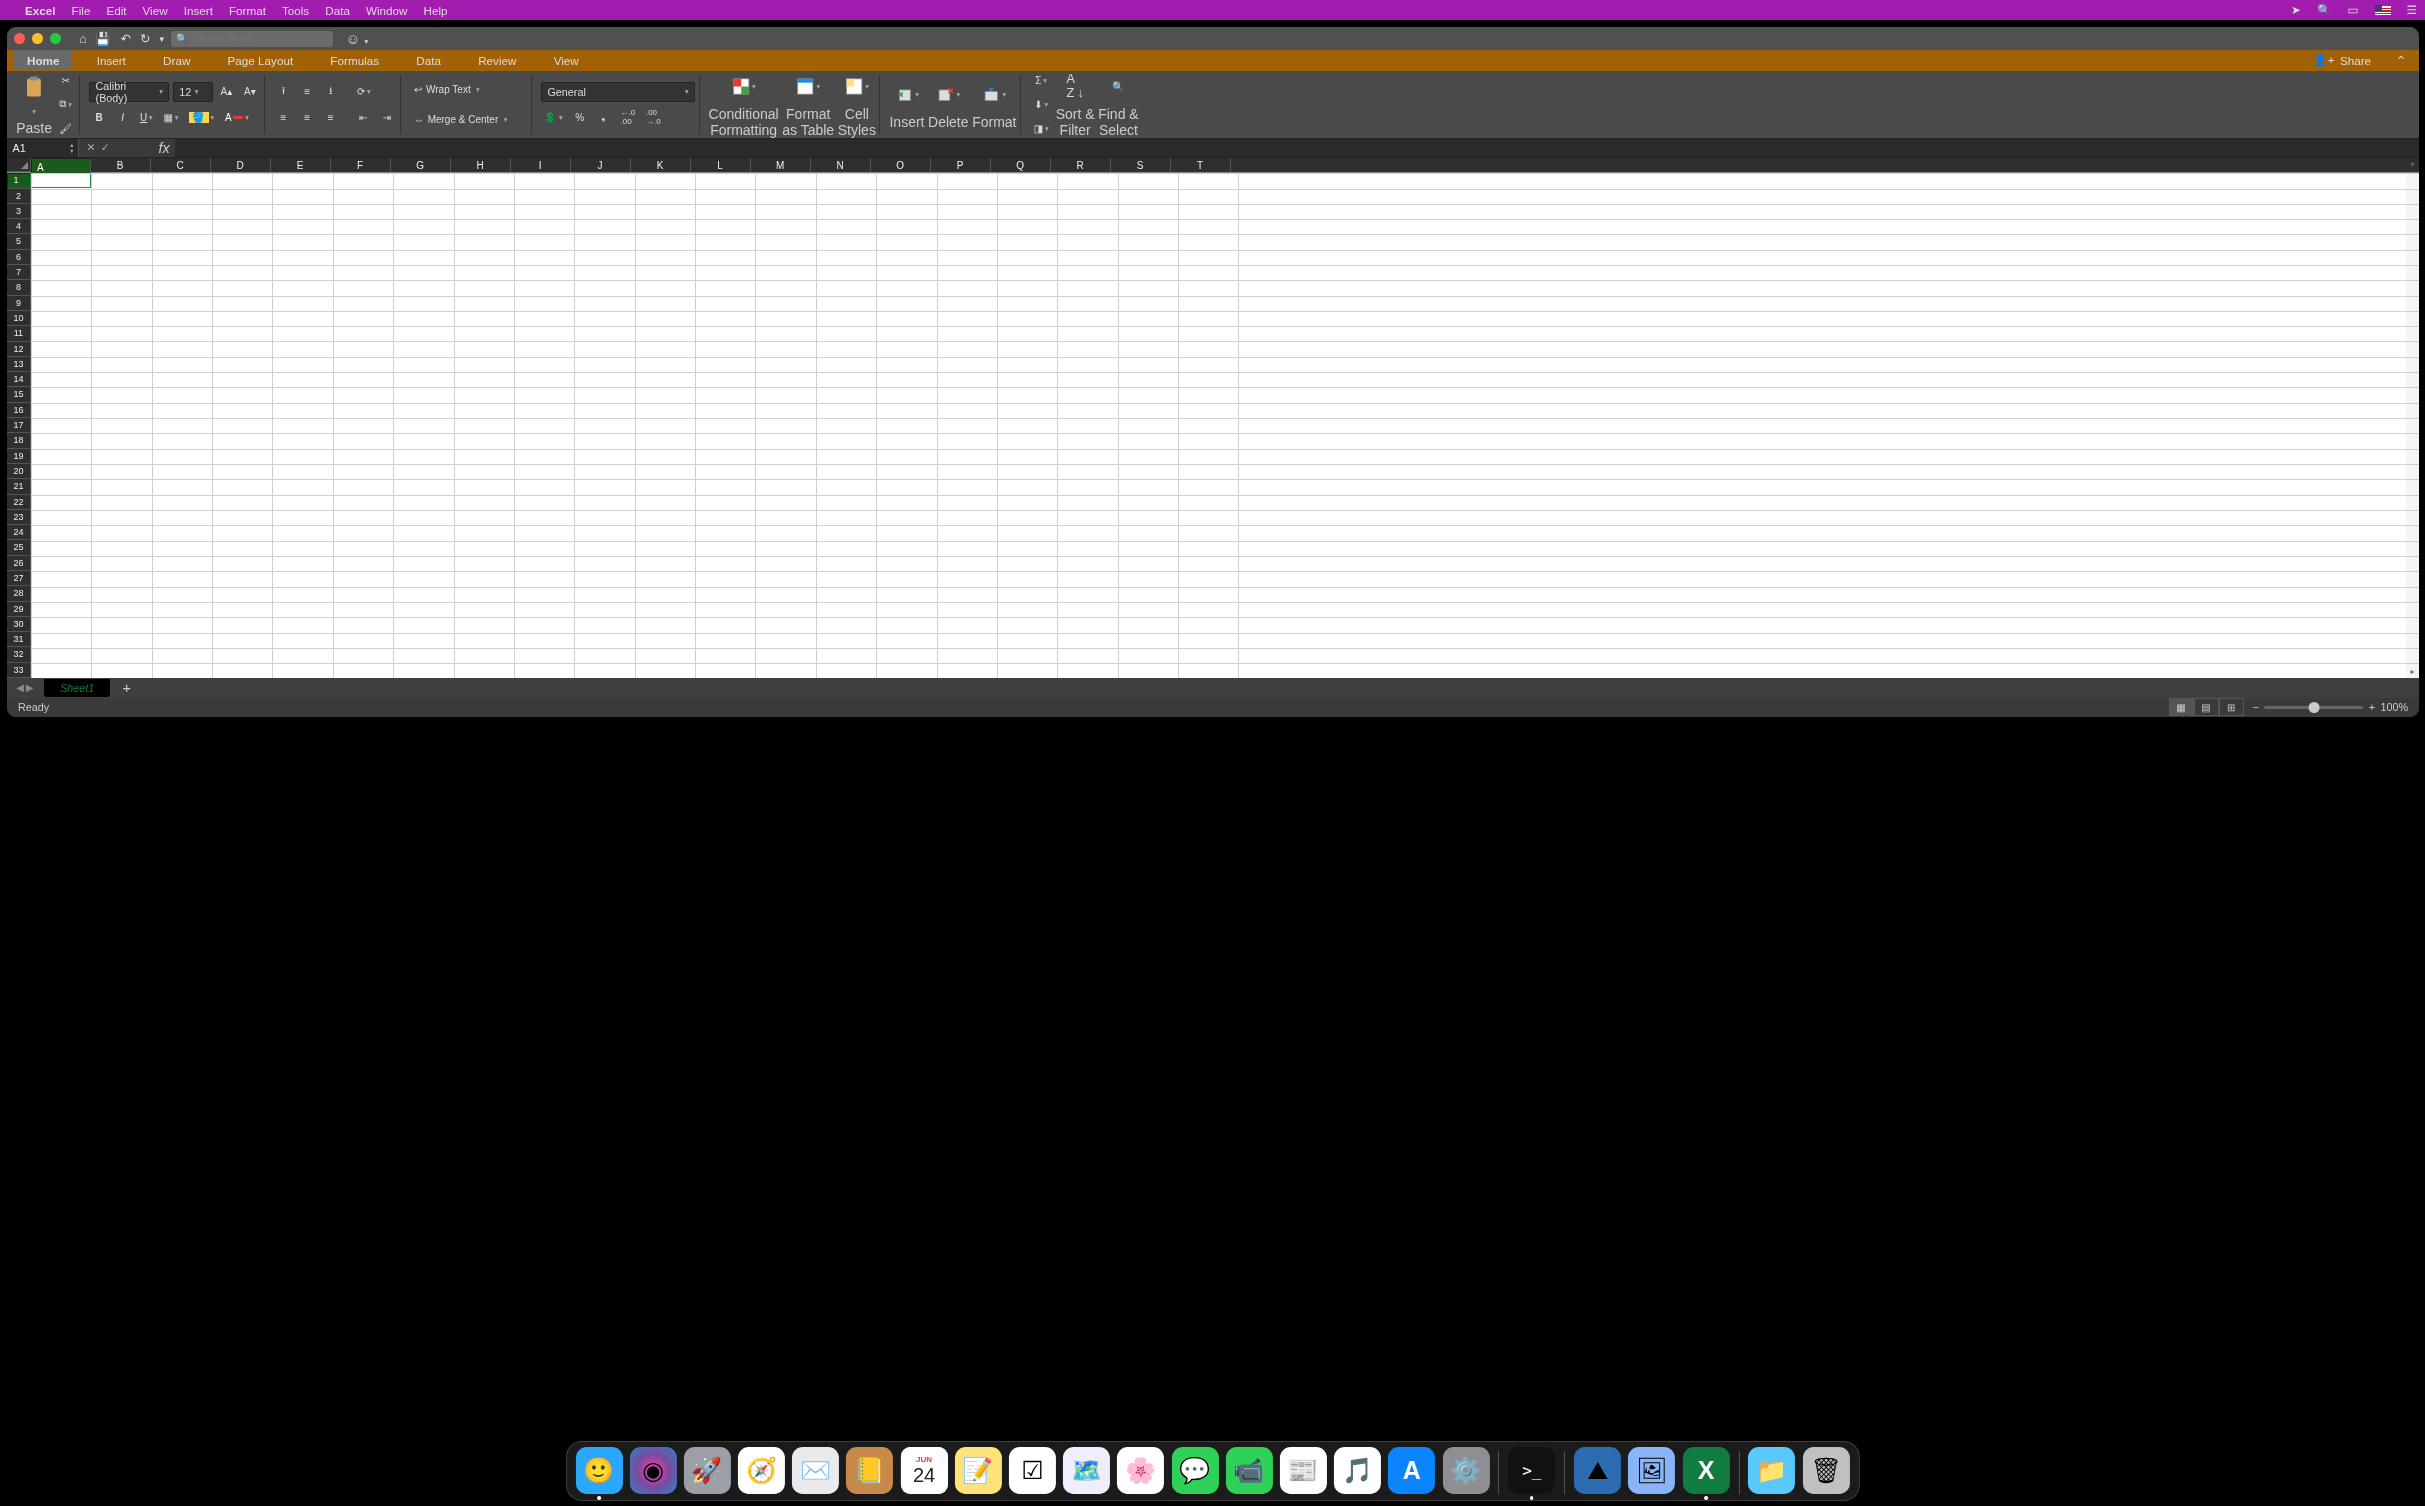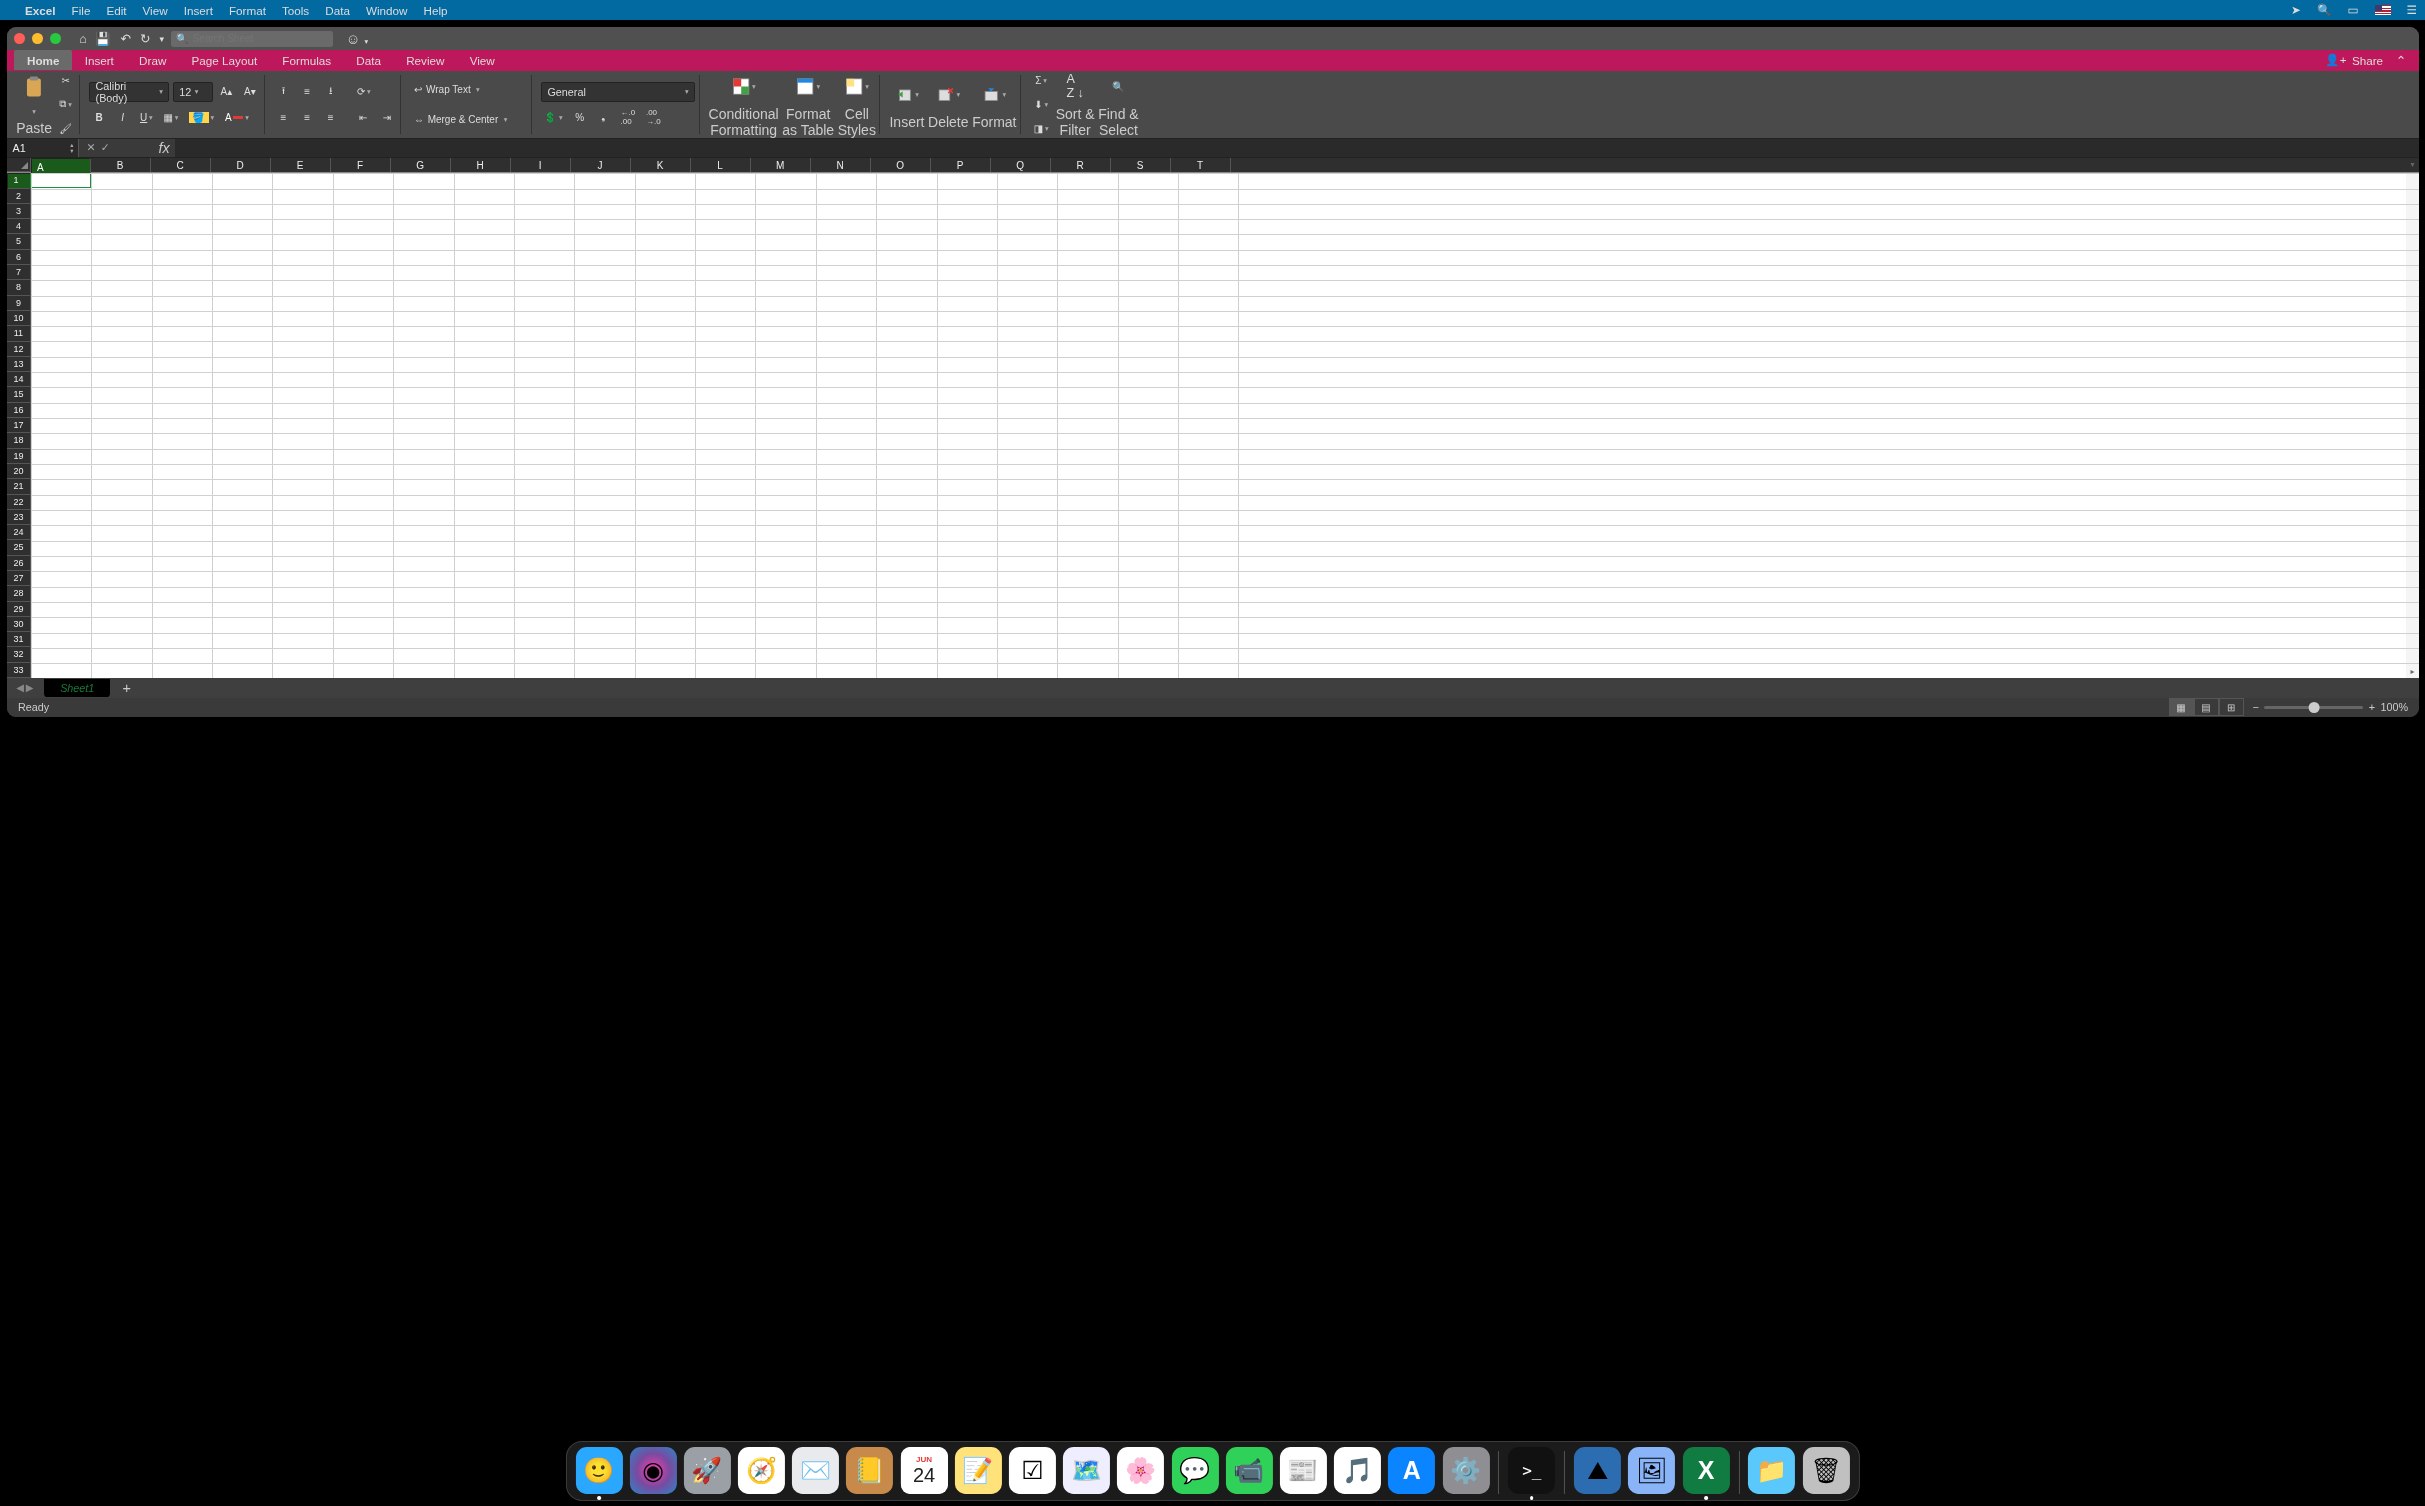--- a/index.html
+++ b/index.html
@@ -1,19 +1,19 @@
 <!DOCTYPE html>
 <html style="font-size:14.4px"><head>
 <meta charset="utf-8">
 <style>
 * { margin: 0; padding: 0; box-sizing: border-box; font-family: -apple-system, "Helvetica Neue", Arial, sans-serif; user-select: none; }
 html, body { width: 2426px; height: 1507px; background: #000; overflow: hidden; }
 
 
-.mac-menubar { height: 20px; background: #0369a1; display: flex; align-items: center; padding: 0 9px; color: #ddd; font-size: 11.7px; gap: 16px; }
+.mac-menubar { height: 20px; background: #a21caf; display: flex; align-items: center; padding: 0 9px; color: #ddd; font-size: 11.7px; gap: 16px; }
 .mac-menubar .apple-logo { font-size: 13.5px; }
 .mac-menubar .bold { font-weight: 600; }
 .mac-menubar .spacer { flex: 1; }
 .mac-menubar .right-icons { display: flex; gap: 16px; align-items: center; }
 .mac-menubar .flag { width: 16px; height: 10.8px; background: linear-gradient(to bottom,#b22234 0 8%,#fff 8% 16%,#b22234 16% 24%,#fff 24% 32%,#b22234 32% 40%,#fff 40% 48%,#b22234 48% 56%,#fff 56% 64%,#b22234 64% 72%,#fff 72% 80%,#b22234 80% 88%,#fff 88% 100%); position: relative; }
 .mac-menubar .flag::before { content:""; position:absolute; top:0; left:0; width:7.2px; height:6.3px; background:#3c3b6e; }
 
 
 .excel-window { margin: 7.2px; border-radius: 9px; overflow: hidden; background: #3a3a3a; height: 690px; display: flex; flex-direction: column; }
 
@@ -22,21 +22,21 @@
 .traffic { display: flex; gap: 7.2px; }
 .traffic span { width: 10.8px; height: 10.8px; border-radius: 50%; display:inline-block; }
 .tl-close { background:#ff5f57; } .tl-min { background:#febc2e; } .tl-max { background:#28c840; }
 .titlebar .qat { display:flex; gap:9px; margin-left:10.8px; align-items:center; color:#ddd; font-size:12.6px;}
 .titlebar .title { flex:1; text-align:center; color:#eee; font-size:11.7px; }
 .titlebar .search { width:162px; height:16px; background:#6a6a6a; border-radius:2.7px; display:flex; align-items:center; padding:0 5.4px; color:#bbb; font-size:10px; gap:3.6px;}
 .titlebar .search input { background:transparent; border:none; color:#eee; font-size:10px; width:100%; outline:none;}
 .titlebar .smiley { color:#ddd; font-size:14.4px; padding:0 5.4px; }
 
 
-.ribbon-tabs { height: 23.4px; background: #be185d; display:flex; align-items:center; padding:0 7.2px; gap: 0; color:#ddd; font-size:11.7px;}
+.ribbon-tabs { height: 23.4px; background: #a16207; display:flex; align-items:center; padding:0 7.2px; gap: 12px; color:#ddd; font-size:11.7px;}
 .ribbon-tabs .tab { padding: 3.6px 12.6px; cursor:pointer; }
 .ribbon-tabs .tab.active { background:#6a6a6a; border-radius:1.8px 1.8px 0 0; font-weight:600; }
 .ribbon-tabs .share { margin-left:auto; display:flex; align-items:center; gap:5.4px; padding-right:7.2px;}
 .ribbon-tabs .collapse { font-size:12.6px; padding:0 5.4px; }
 
 
 .ribbon { height: 67px; background:#4a4a4a; display:flex; align-items:stretch; padding: 3.6px 5.4px; gap:5.4px; color:#ddd; font-size:10px;}
 .rgroup { display:flex; flex-direction:column; align-items:center; justify-content:center; gap:1.8px; padding:0 3.6px; border-right:0.9px solid #333;}
 .rgroup:last-child { border-right:none; }
 .rgroup .row { display:flex; gap:3.6px; align-items:center; }

